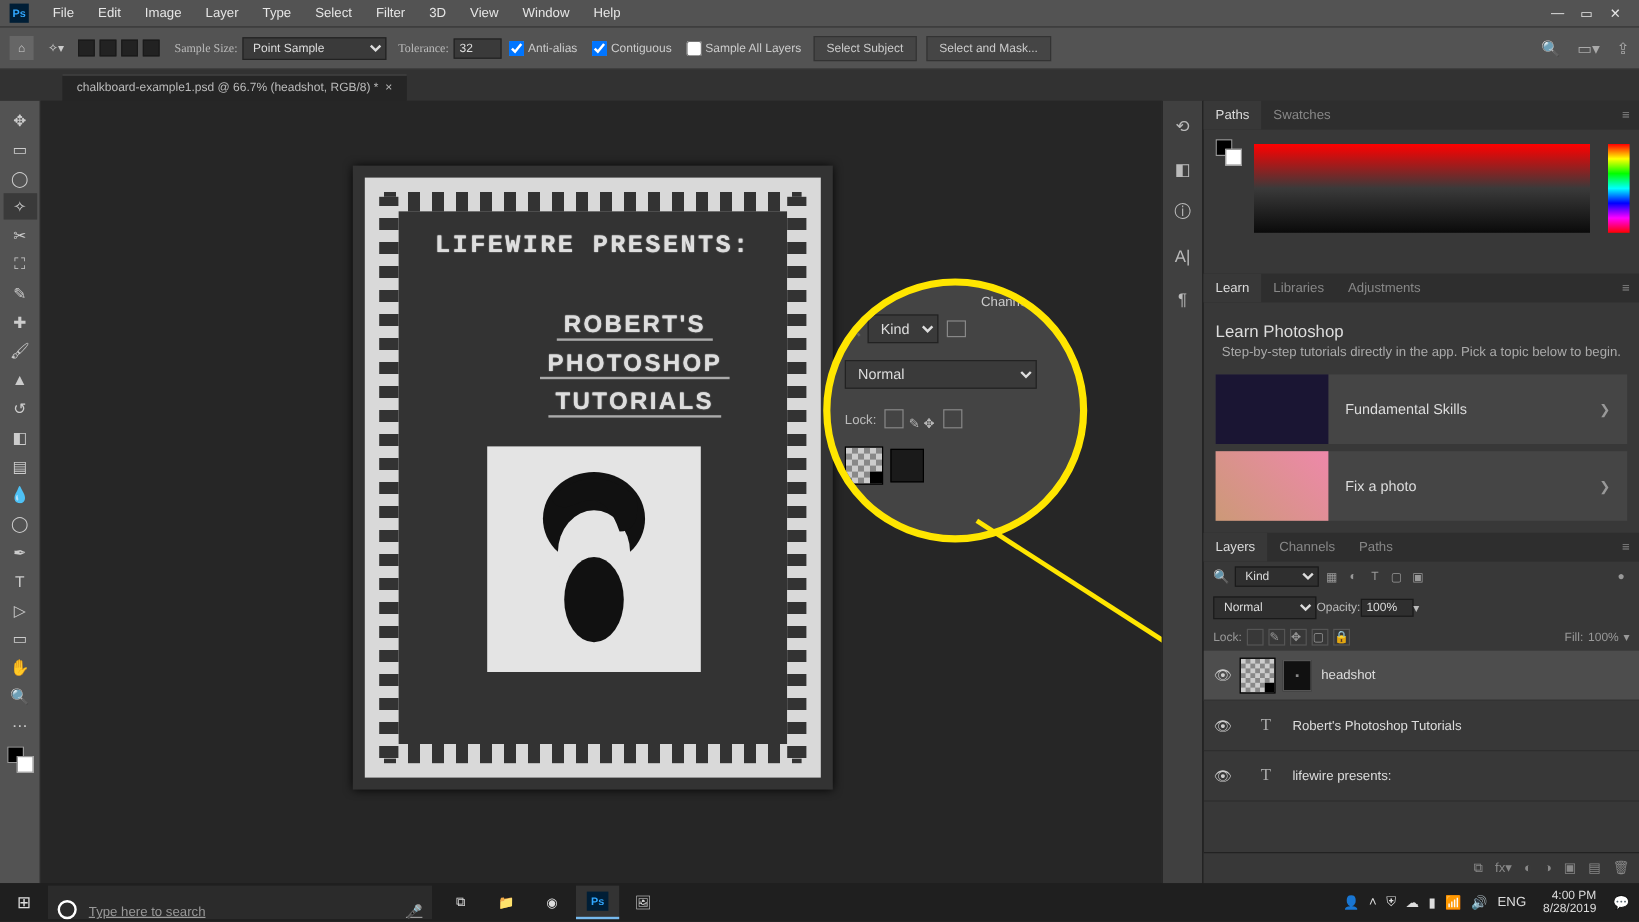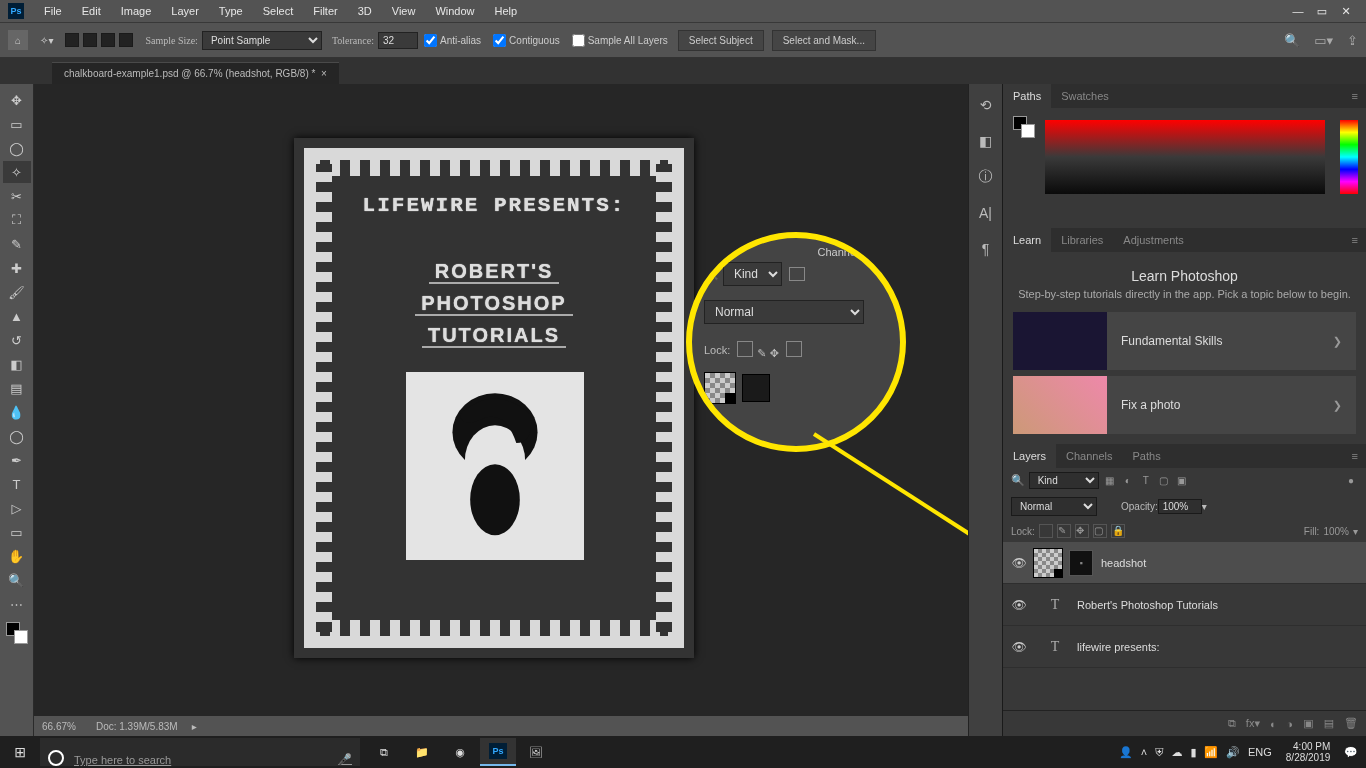--- a/index.html
+++ b/index.html
@@ -44,21 +44,21 @@
 .canvasarea { flex:1; background:#262626; position:relative; overflow:hidden; }
 .doc { position:absolute; top:54px; left:260px; width:400px; height:520px; background:#333; box-shadow:0 0 8px #000; }
 .doc .border { position:absolute; inset:10px; border:16px solid #d9d9d9; }
 .doc .tri-pattern { position:absolute; background:#d9d9d9; }
 .doc .tri-pattern.top { top:22px; left:26px; right:26px; height:16px; background-image:repeating-linear-gradient(90deg,#333 0,#333 10px,#d9d9d9 10px,#d9d9d9 20px); }
 .doc .tri-pattern.bottom { bottom:22px; left:26px; right:26px; height:16px; background-image:repeating-linear-gradient(90deg,#333 0,#333 10px,#d9d9d9 10px,#d9d9d9 20px); }
 .doc .tri-pattern.left { top:26px; bottom:26px; left:22px; width:16px; background-image:repeating-linear-gradient(0deg,#333 0,#333 10px,#d9d9d9 10px,#d9d9d9 20px); }
 .doc .tri-pattern.right { top:26px; bottom:26px; right:22px; width:16px; background-image:repeating-linear-gradient(0deg,#333 0,#333 10px,#d9d9d9 10px,#d9d9d9 20px); }
 .doc .chalk { position:absolute; color:#ddd; width:100%; text-align:center; font-family:"Courier New",monospace; letter-spacing:2px; }
 .doc .t1 { top:56px; font-size:21px; font-weight:bold; text-shadow:0 0 1px #fff; }
-.doc .t2 { top:118px; font-size:20px; line-height:1.55; font-weight:bold; text-shadow:0 0 1px #fff; }
+.doc .t2 { top:118px; font-size:20px; line-height:1.55; font-weight:bold; text-shadow:0 0 1px #fff;margin-left:35px; }
 .doc .t2 span { border-bottom:2px solid #aaa; padding:0 6px; }
 .doc .head { position:absolute; top:234px; left:112px; width:178px; height:188px; background:#e4e4e4; }
 .doc .head svg { width:100%; height:100%; }
 .statusbar { position:absolute; bottom:0; left:0; right:0; height:20px; background:#535353; font-size:10px; color:#bbb; display:flex; align-items:center; padding:0 8px; }
 .statusbar span:first-child { margin-right:20px;}
 
 
 .mag { position:absolute; top:148px; left:652px; width:220px; height:220px; border:6px solid #ffe600; border-radius:50%; background:#444; overflow:hidden; color:#ddd; font-size:12px; }
 .mag .inner { padding:12px 0 0 12px; }
 .mag .chtab { position:absolute; top:8px; right:36px; color:#ccc; font-size:11px; }
@@ -84,21 +84,21 @@
 .panel-tabs .menu { margin-left:auto; padding:0 8px; color:#888;}
 
 .colorpanel { height:120px; padding:8px 10px; position:relative;}
 .colorpanel .sw { position:relative; width:22px;height:22px; }
 .colorpanel .sw .fg{position:absolute;width:14px;height:14px;background:#000;border:1px solid #999;top:0;left:0;}
 .colorpanel .sw .bg{position:absolute;width:14px;height:14px;background:#fff;border:1px solid #999;bottom:0;right:0;}
 .colorpanel .grad { position:absolute; top:12px; left:42px; width:280px; height:74px; background:linear-gradient(to bottom,#ff0000,#3a3a3a,#0a0a0a);}
 .colorpanel .hue { position:absolute; top:12px; right:8px; width:18px; height:74px; background:linear-gradient(to bottom,#f00,#ff0,#0f0,#0ff,#00f,#f0f,#f00);}
 
 .learnpanel { flex:0 0 auto; padding:8px 10px 4px; }
-.learnpanel h3 { color:#ddd; font-size:14px; font-weight:normal; text-align:center; margin:8px 0 4px;}
+.learnpanel h3 { color:#ddd; font-size:14px; font-weight:normal; text-align:left; margin:8px 0 4px;}
 .learnpanel p { color:#aaa; font-size:11px; text-align:center; margin-bottom:12px;}
 .lesson { height:58px; background:#454545; display:flex; align-items:center; margin:6px 0;}
 .lesson .thumb { width:94px; height:100%; background:#1a1533;}
 .lesson.l2 .thumb { background:linear-gradient(45deg,#c97,#e8a);}
 .lesson .txt { flex:1; padding-left:14px; color:#ddd; font-size:12px;}
 .lesson .chev { padding:0 14px; color:#999;}
 
 .layerspanel { flex:1; display:flex; flex-direction:column; min-height:0;}
 .lp-controls { padding:4px 8px; display:flex; align-items:center; gap:4px; color:#999; flex-wrap:wrap;}
 .lp-controls select { background:#2f2f2f; border:1px solid #1a1a1a; color:#ddd; font-size:10px; padding:1px 4px; width:70px;}
@@ -260,25 +260,20 @@
               <span class="si"></span>
             </span>
             <span class="thumb2"></span>
           </div>
       </div>
     </div>
     <div class="magline"><svg width="170" height="194">
           <line x1="0" y1="0" x2="168" y2="108" stroke="#ffe600" stroke-width="4"></line>
         </svg></div>
 
-    <div class="statusbar">
-      <span>66.67%</span>
-      <span>Doc: 1.39M/5.83M</span>
-      <span style="margin-left:14px;">▸</span>
-    </div>
   </div>
 
   <div class="pstrip">
     <div class="p">⟲</div>
     <div class="p">◧</div>
     <div class="p">ⓘ</div>
     <div class="p">A|</div>
     <div class="p">¶</div>
   </div>
 
@@ -331,21 +326,21 @@
           <select><option>Kind</option></select>
         <span class="i">▦</span>
         <span class="i">◐</span>
         <span class="i">T</span>
         <span class="i">▢</span>
         <span class="i">▣</span>
         <span class="i" style="margin-left:auto">●</span>
       </div>
       <div class="lp-row2">
         <select><option>Normal</option></select>
-        <span style="margin-left:24px">Opacity:</span>
+        <span style="margin-left:0">Opacity:</span>
         <span class="num">100%</span>
           <span>▾</span>
       </div>
       <div class="lp-row3">
         <span>Lock:</span>
         <span class="i"></span>
         <span class="i">✎</span>
         <span class="i">✥</span>
         <span class="i">▢</span>
         <span class="i">🔒</span>

